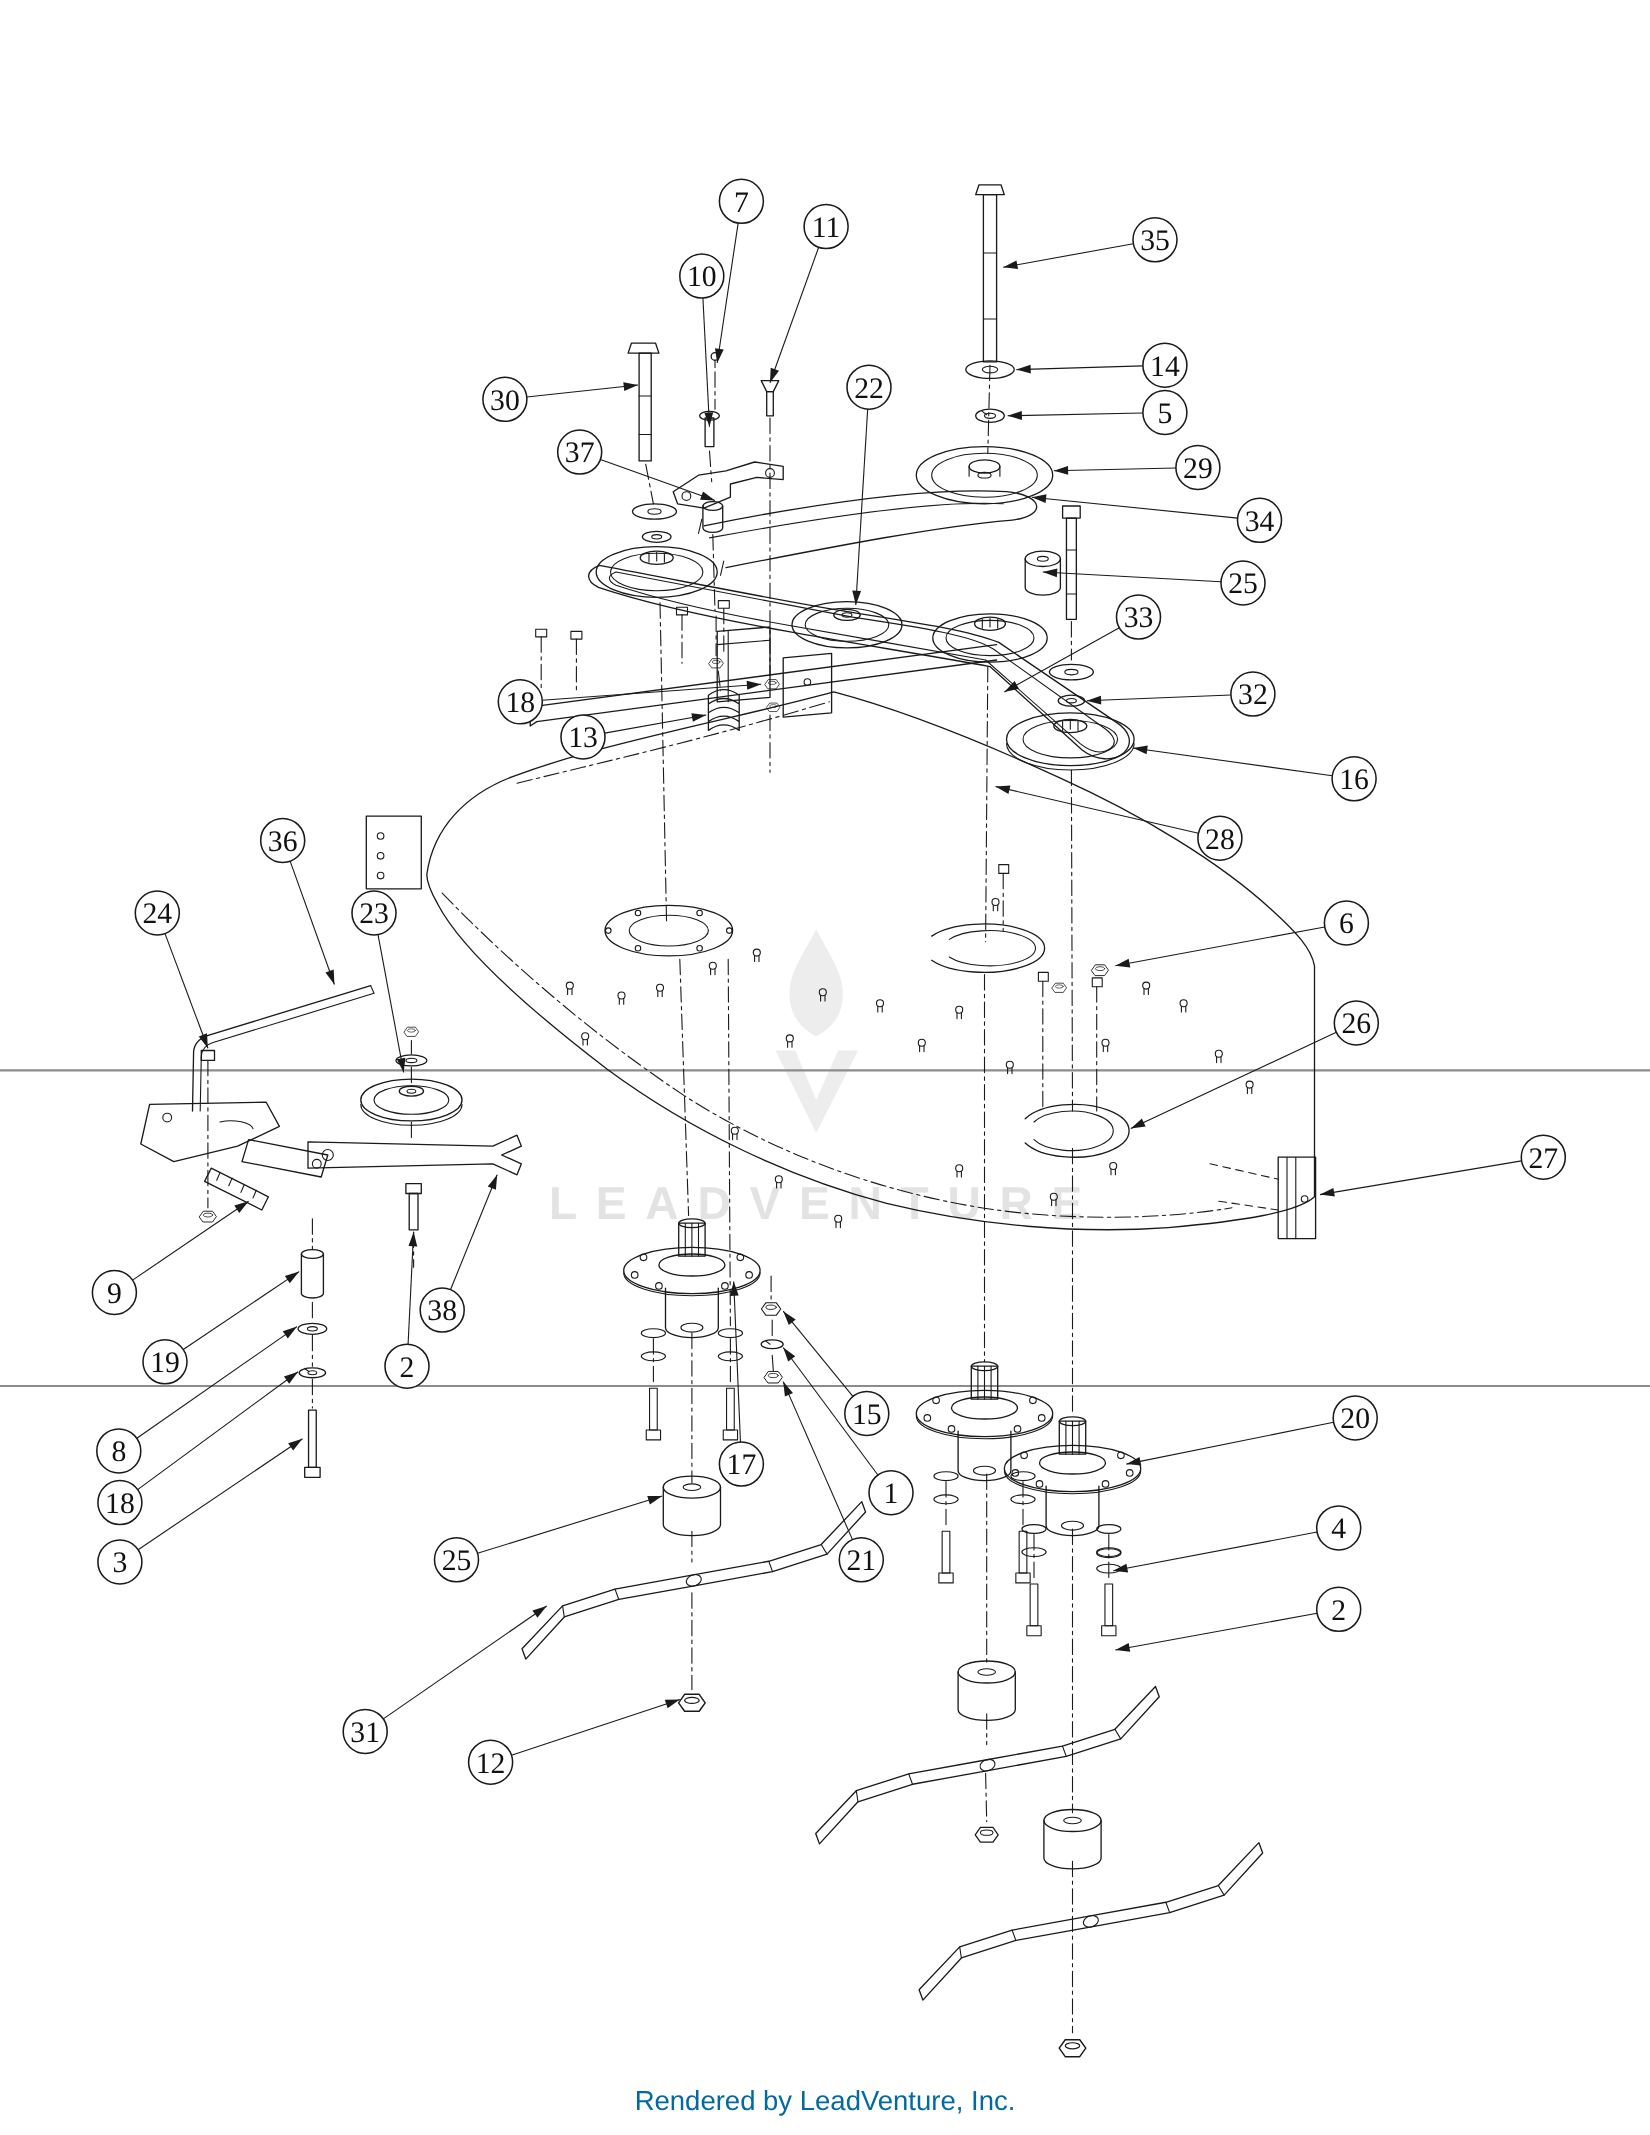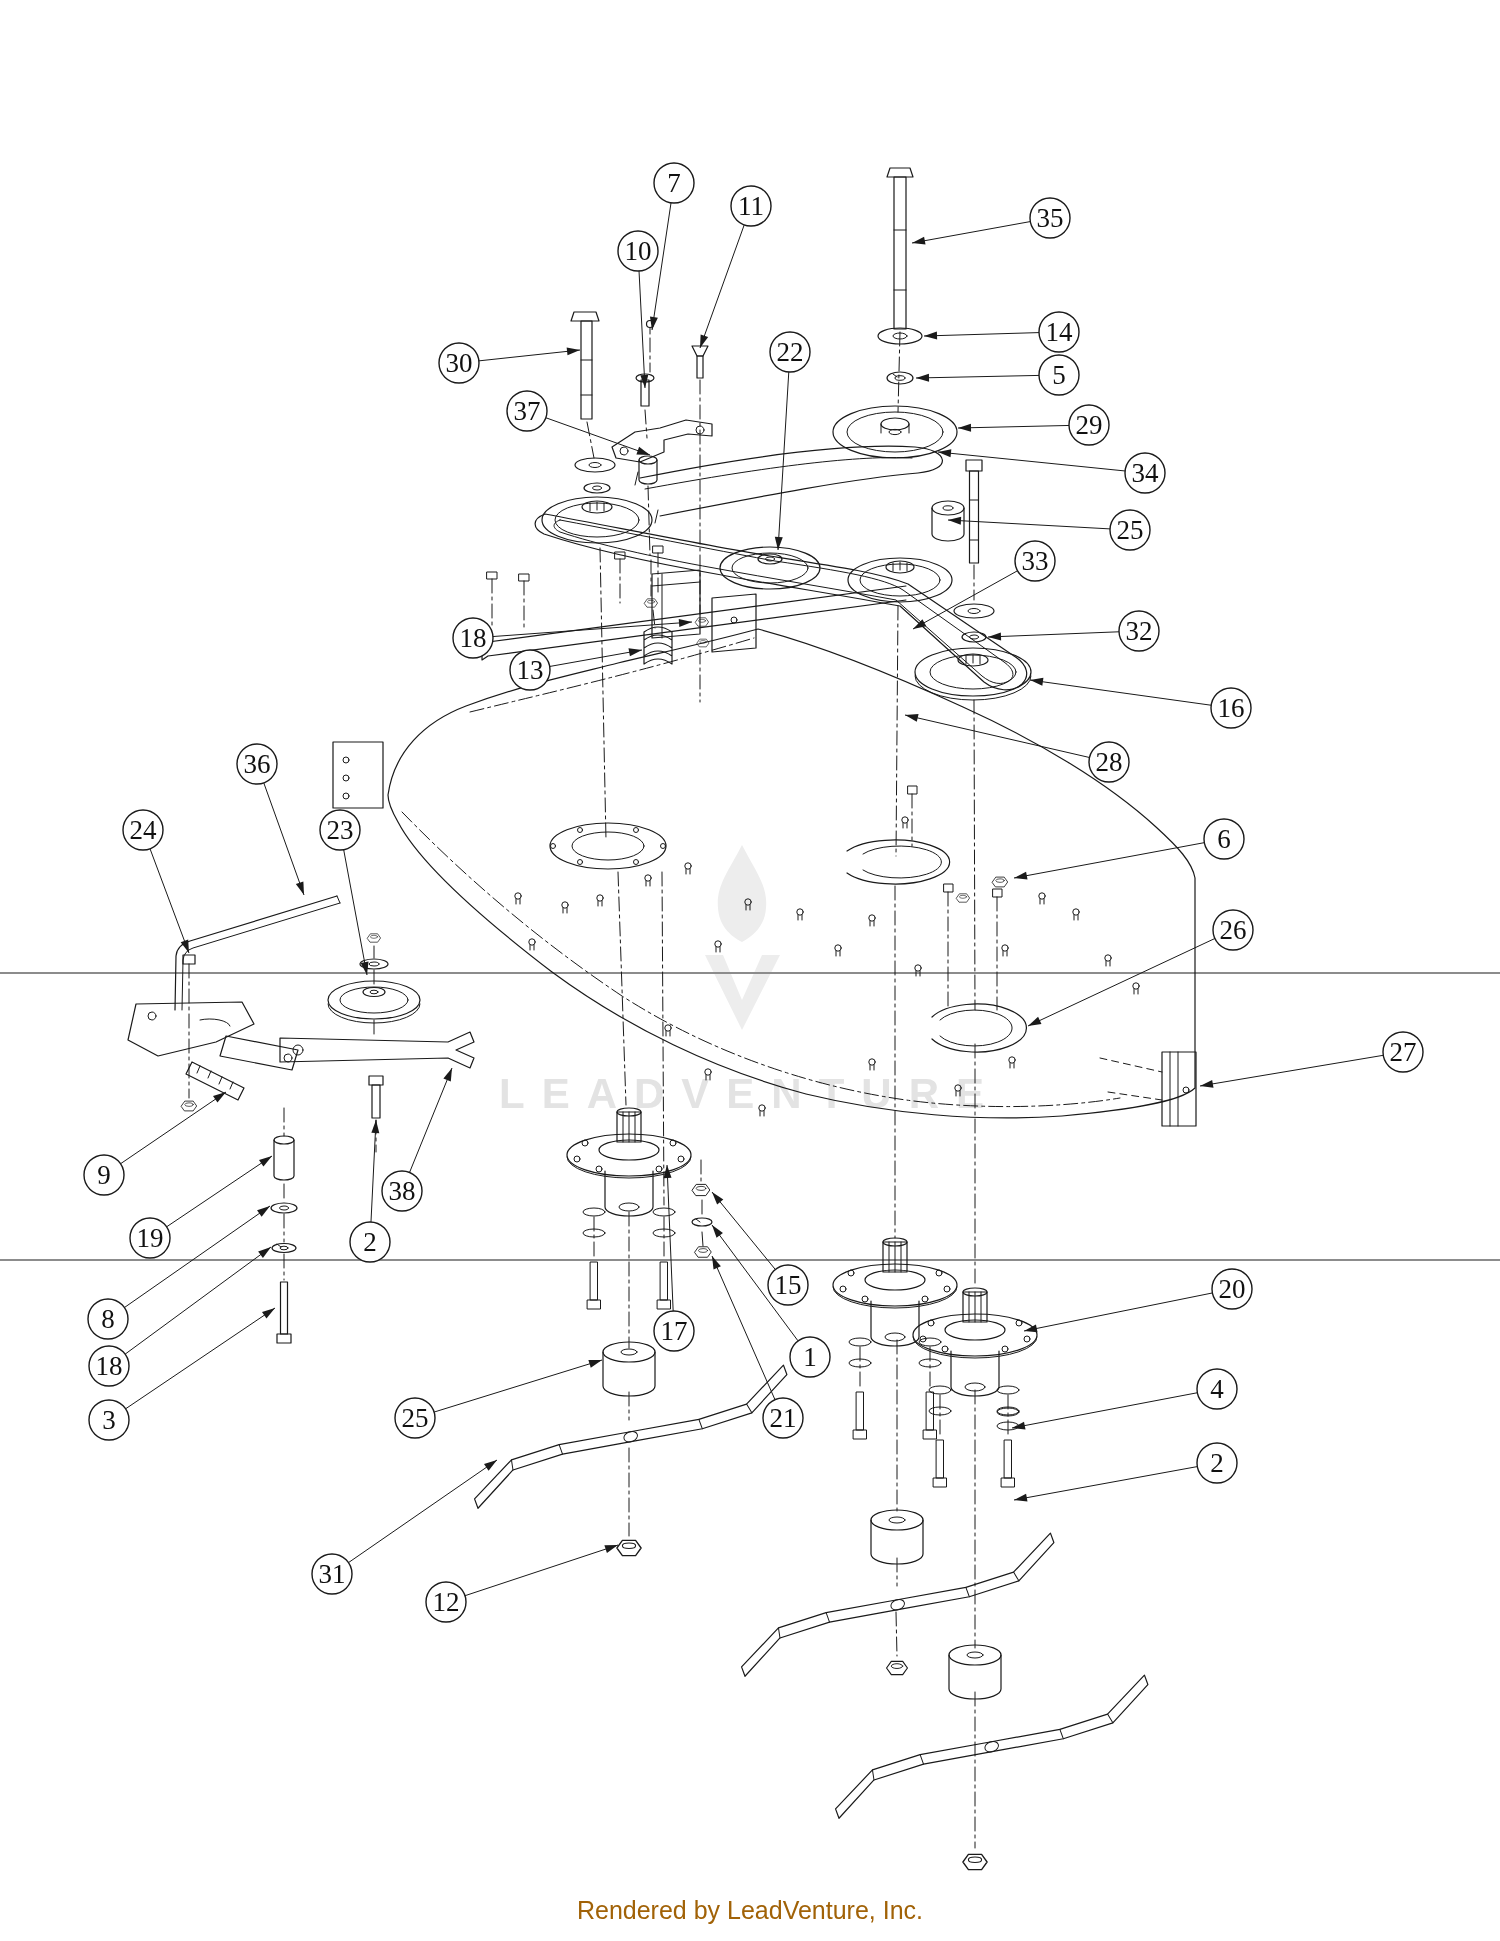--- a/index.html
+++ b/index.html
@@ -20,21 +20,21 @@
     font-weight:bold;
     font-size:42px;
     letter-spacing:17px;
   }
   .footer{
     position:absolute;
     left:0;right:0;
     top:1896px;
     text-align:center;
     font-size:25px;
-    color:#a16207;
+    color:#0369a1;
     font-family:"Liberation Sans", sans-serif;
   }
   .art{stroke:#1a1a1a;fill:none;stroke-width:1.2;stroke-linejoin:round;stroke-linecap:round;}
   .thin{stroke-width:1;}
   .dash{stroke-dasharray:7 5;}
   .cdash{stroke-dasharray:14 4 3 4;}
 </style>
 </head>
 <body>
 

